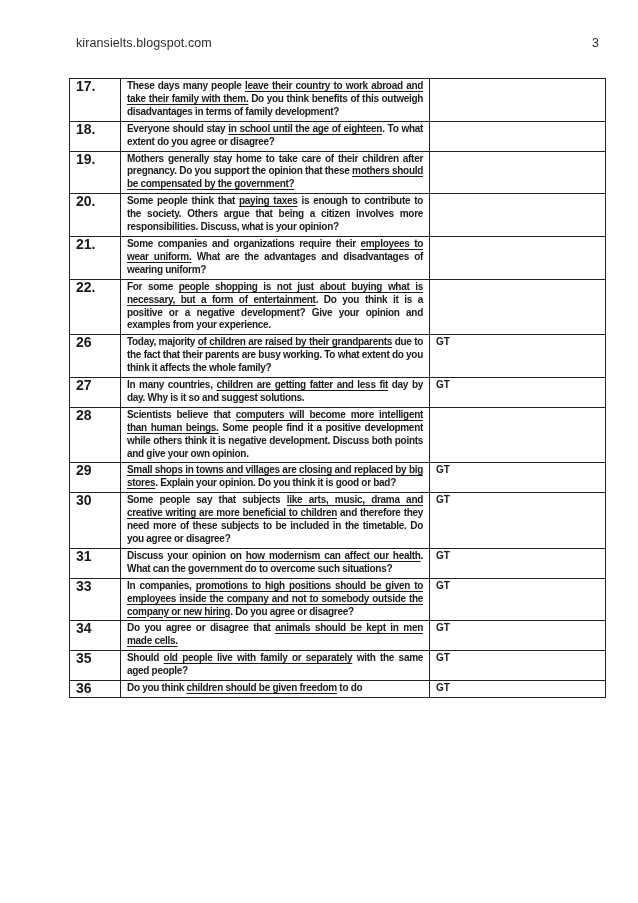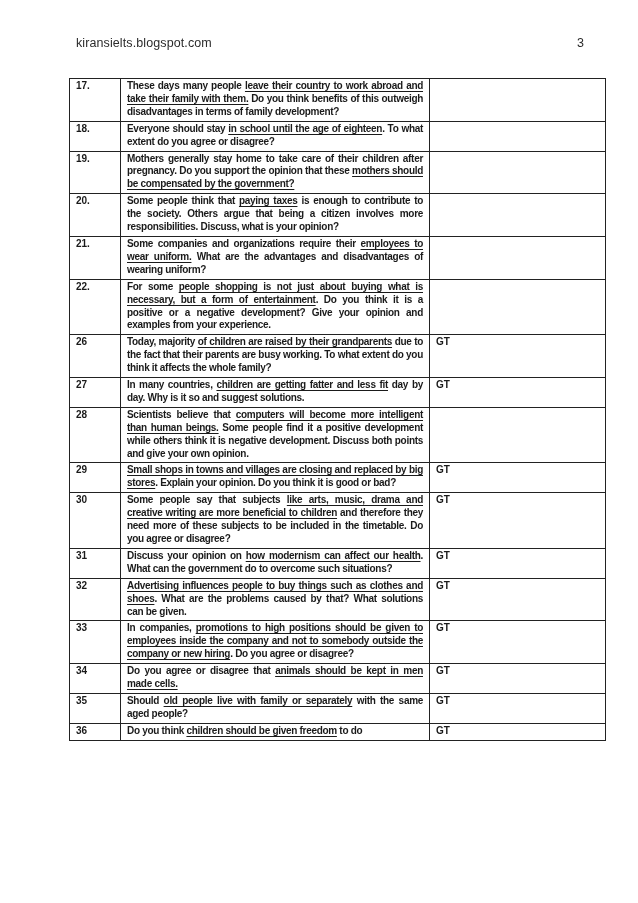--- a/index.html
+++ b/index.html
@@ -14,21 +14,21 @@
     margin: 0 auto;
     background: #ffffff;
     overflow: hidden;
     font-family: "Liberation Sans", sans-serif;
     color: #1a1a1a;
   }
   .page-header {
     display: flex;
     justify-content: space-between;
     align-items: flex-start;
-    padding: 36px 54px 0 76px;
+    padding: 36px 39px 0 76px;
   }
   .site-url {
     font-size: 12.5px;
     line-height: 14px;
     color: #2b2b2b;
     letter-spacing: 0.1px;
   }
   .page-number {
     font-size: 12.5px;
     line-height: 14px;
@@ -43,21 +43,21 @@
   table.questions, table.questions td {
     border: 1.6px solid #222222;
   }
   table.questions td {
     vertical-align: top;
     padding: 1px 6px 2px 6px;
     font-weight: bold;
   }
   td.col-num {
     width: 38px;
-    font-size: 10px;
+    font-size: 14px;
     line-height: 12.9px;
     padding-left: 5px;
   }
   td.col-q {
     width: 296px;
     font-size: 10px;
     line-height: 12.9px;
     letter-spacing: -0.3px;
     text-align: justify;
     padding-left: 7px;
@@ -140,25 +140,20 @@
           <td class="col-num">30</td>
           <td class="col-q"><span>Some people say that subjects </span><span class="u">like arts, music, drama and creative writing are more beneficial to children</span><span> and therefore they need more of these subjects to be included in the timetable. Do you agree or disagree?</span></td>
           <td class="col-gt">GT</td>
         </tr>
         <tr>
           <td class="col-num">31</td>
           <td class="col-q"><span>Discuss your opinion on </span><span class="u">how modernism can affect our health</span><span>. What can the government do to overcome such situations?</span></td>
           <td class="col-gt">GT</td>
         </tr>
         <tr>
-          <td class="col-num">32</td>
-          <td class="col-q"><span class="u">Advertising influences people to buy things such as clothes and shoes</span><span>. What are the problems caused by that? What solutions can be given.</span></td>
-          <td class="col-gt">GT</td>
-        </tr>
-        <tr>
           <td class="col-num">33</td>
           <td class="col-q"><span>In companies, </span><span class="u">promotions to high positions should be given to employees inside the company and not to somebody outside the company or new hiring</span><span>. Do you agree or disagree?</span></td>
           <td class="col-gt">GT</td>
         </tr>
         <tr>
           <td class="col-num">34</td>
           <td class="col-q"><span>Do you agree or disagree that </span><span class="u">animals should be kept in men made cells.</span></td>
           <td class="col-gt">GT</td>
         </tr>
         <tr>

